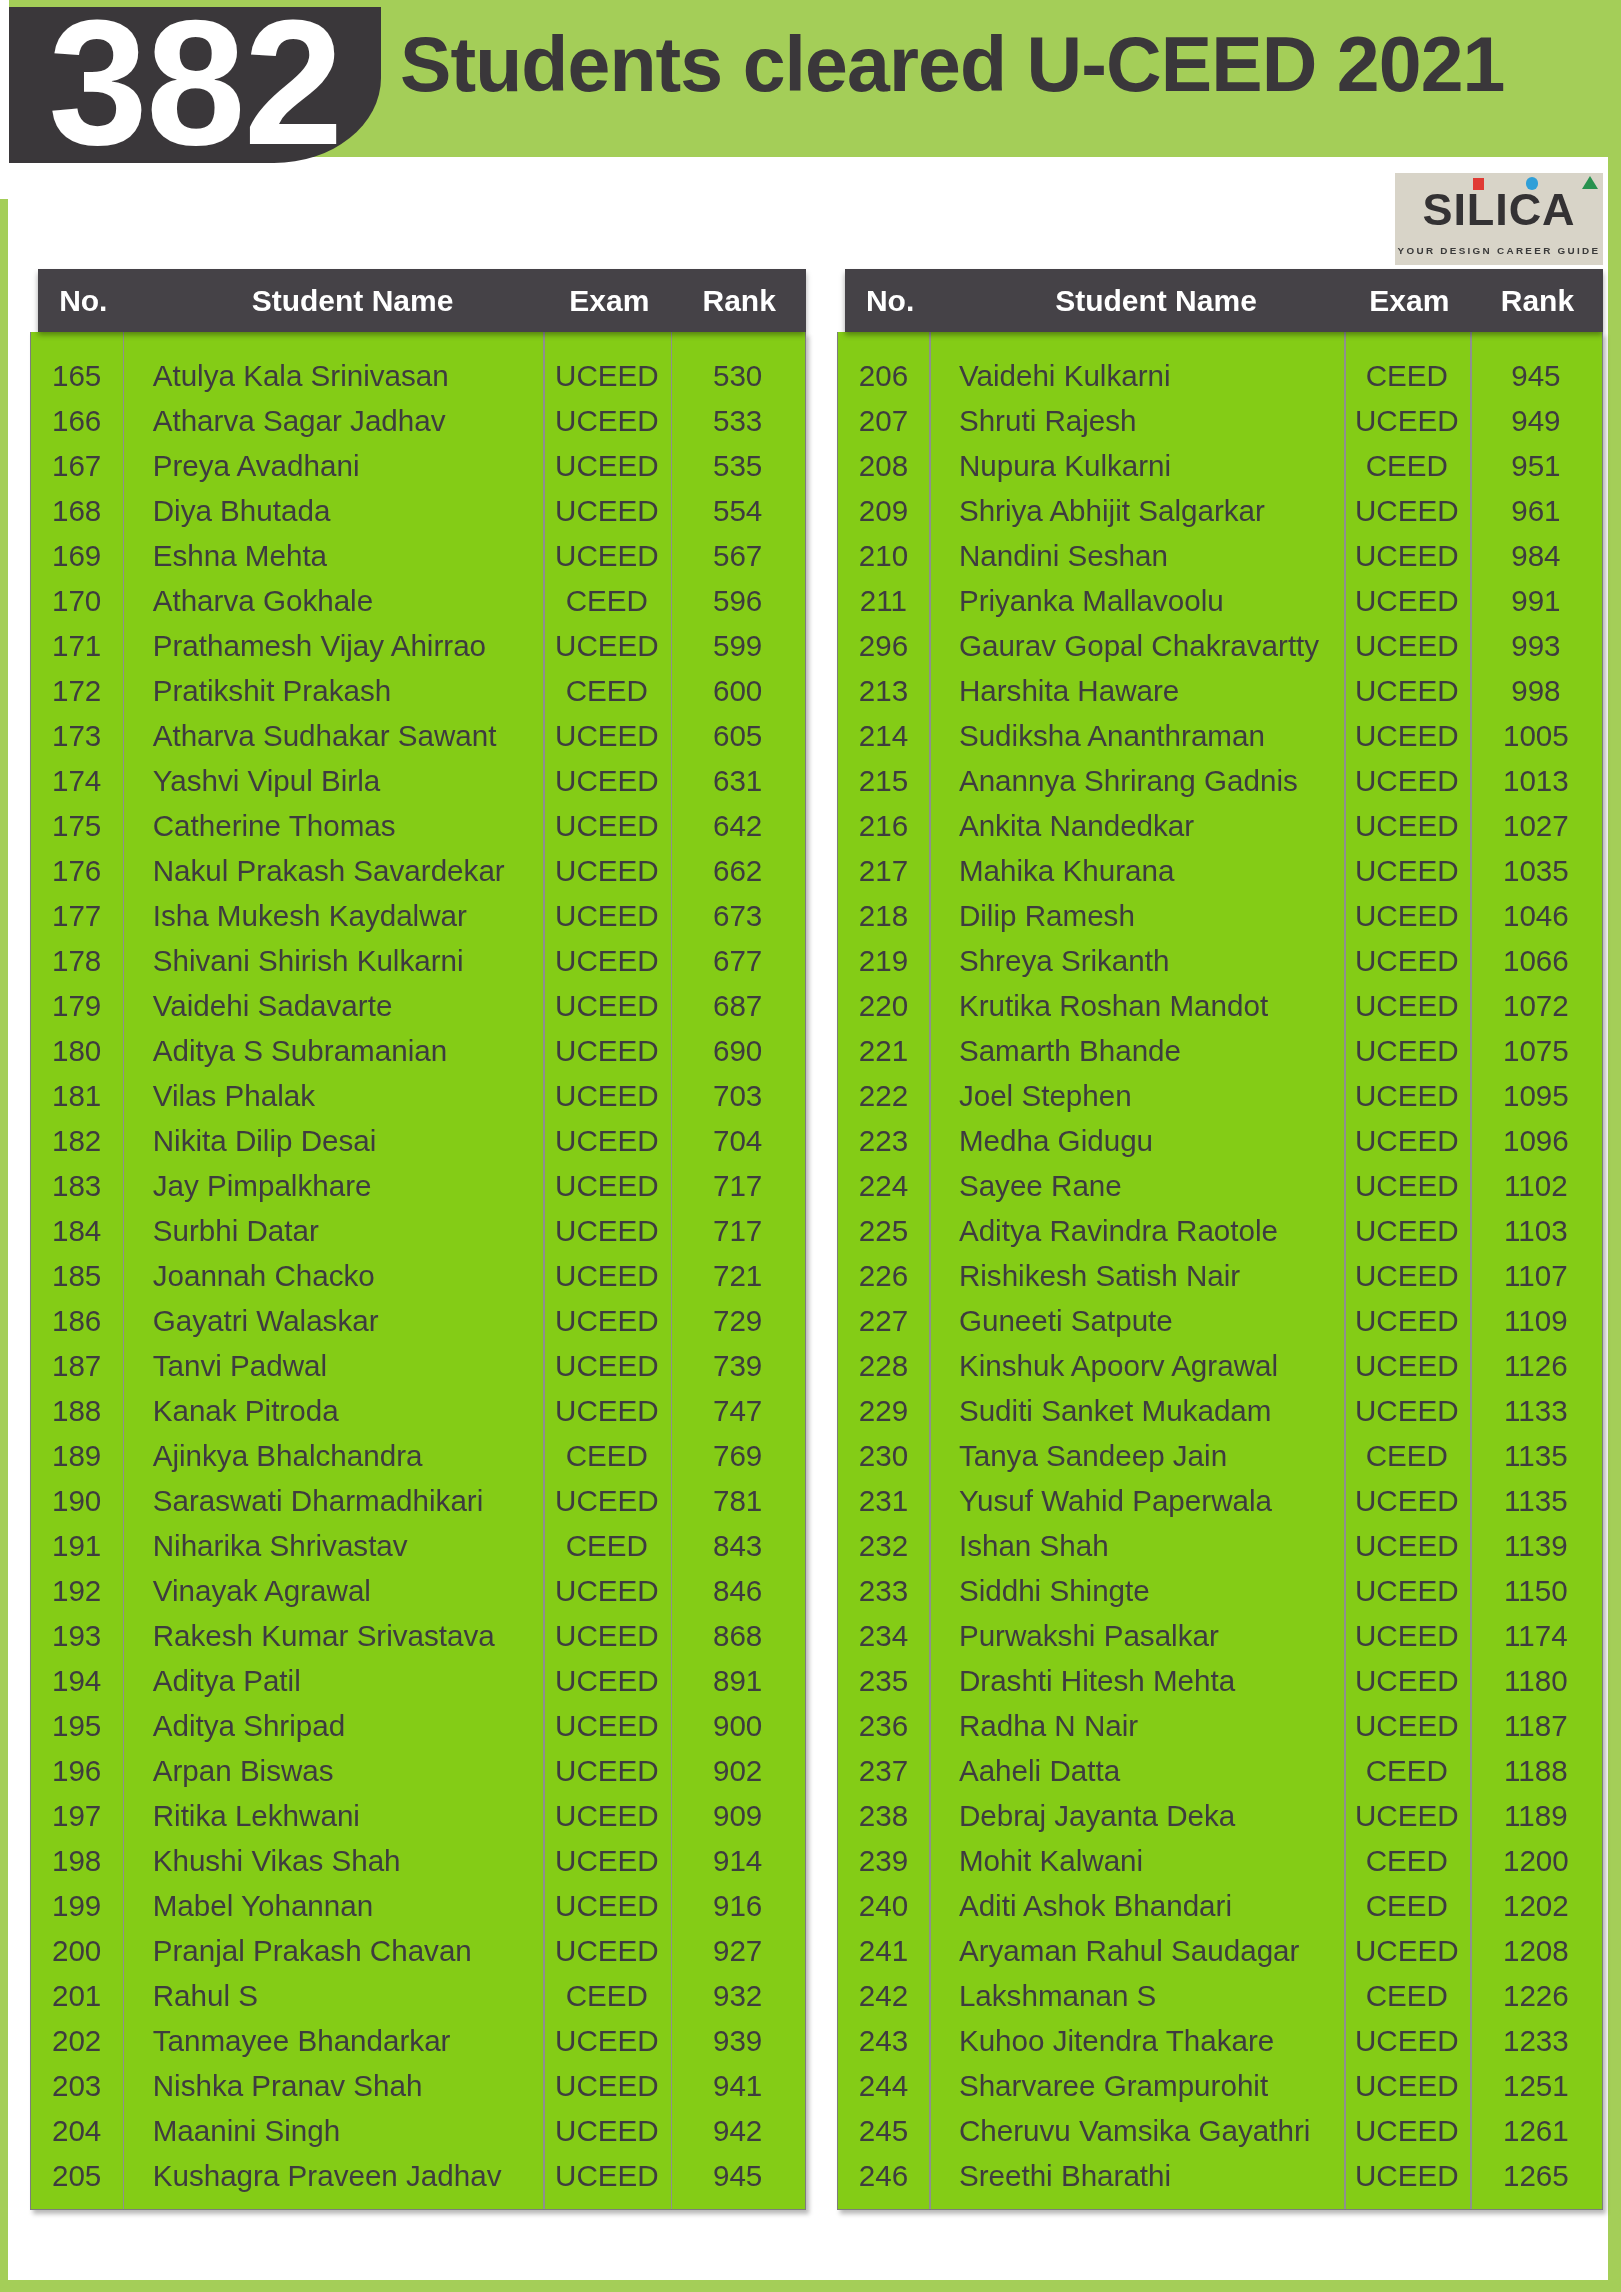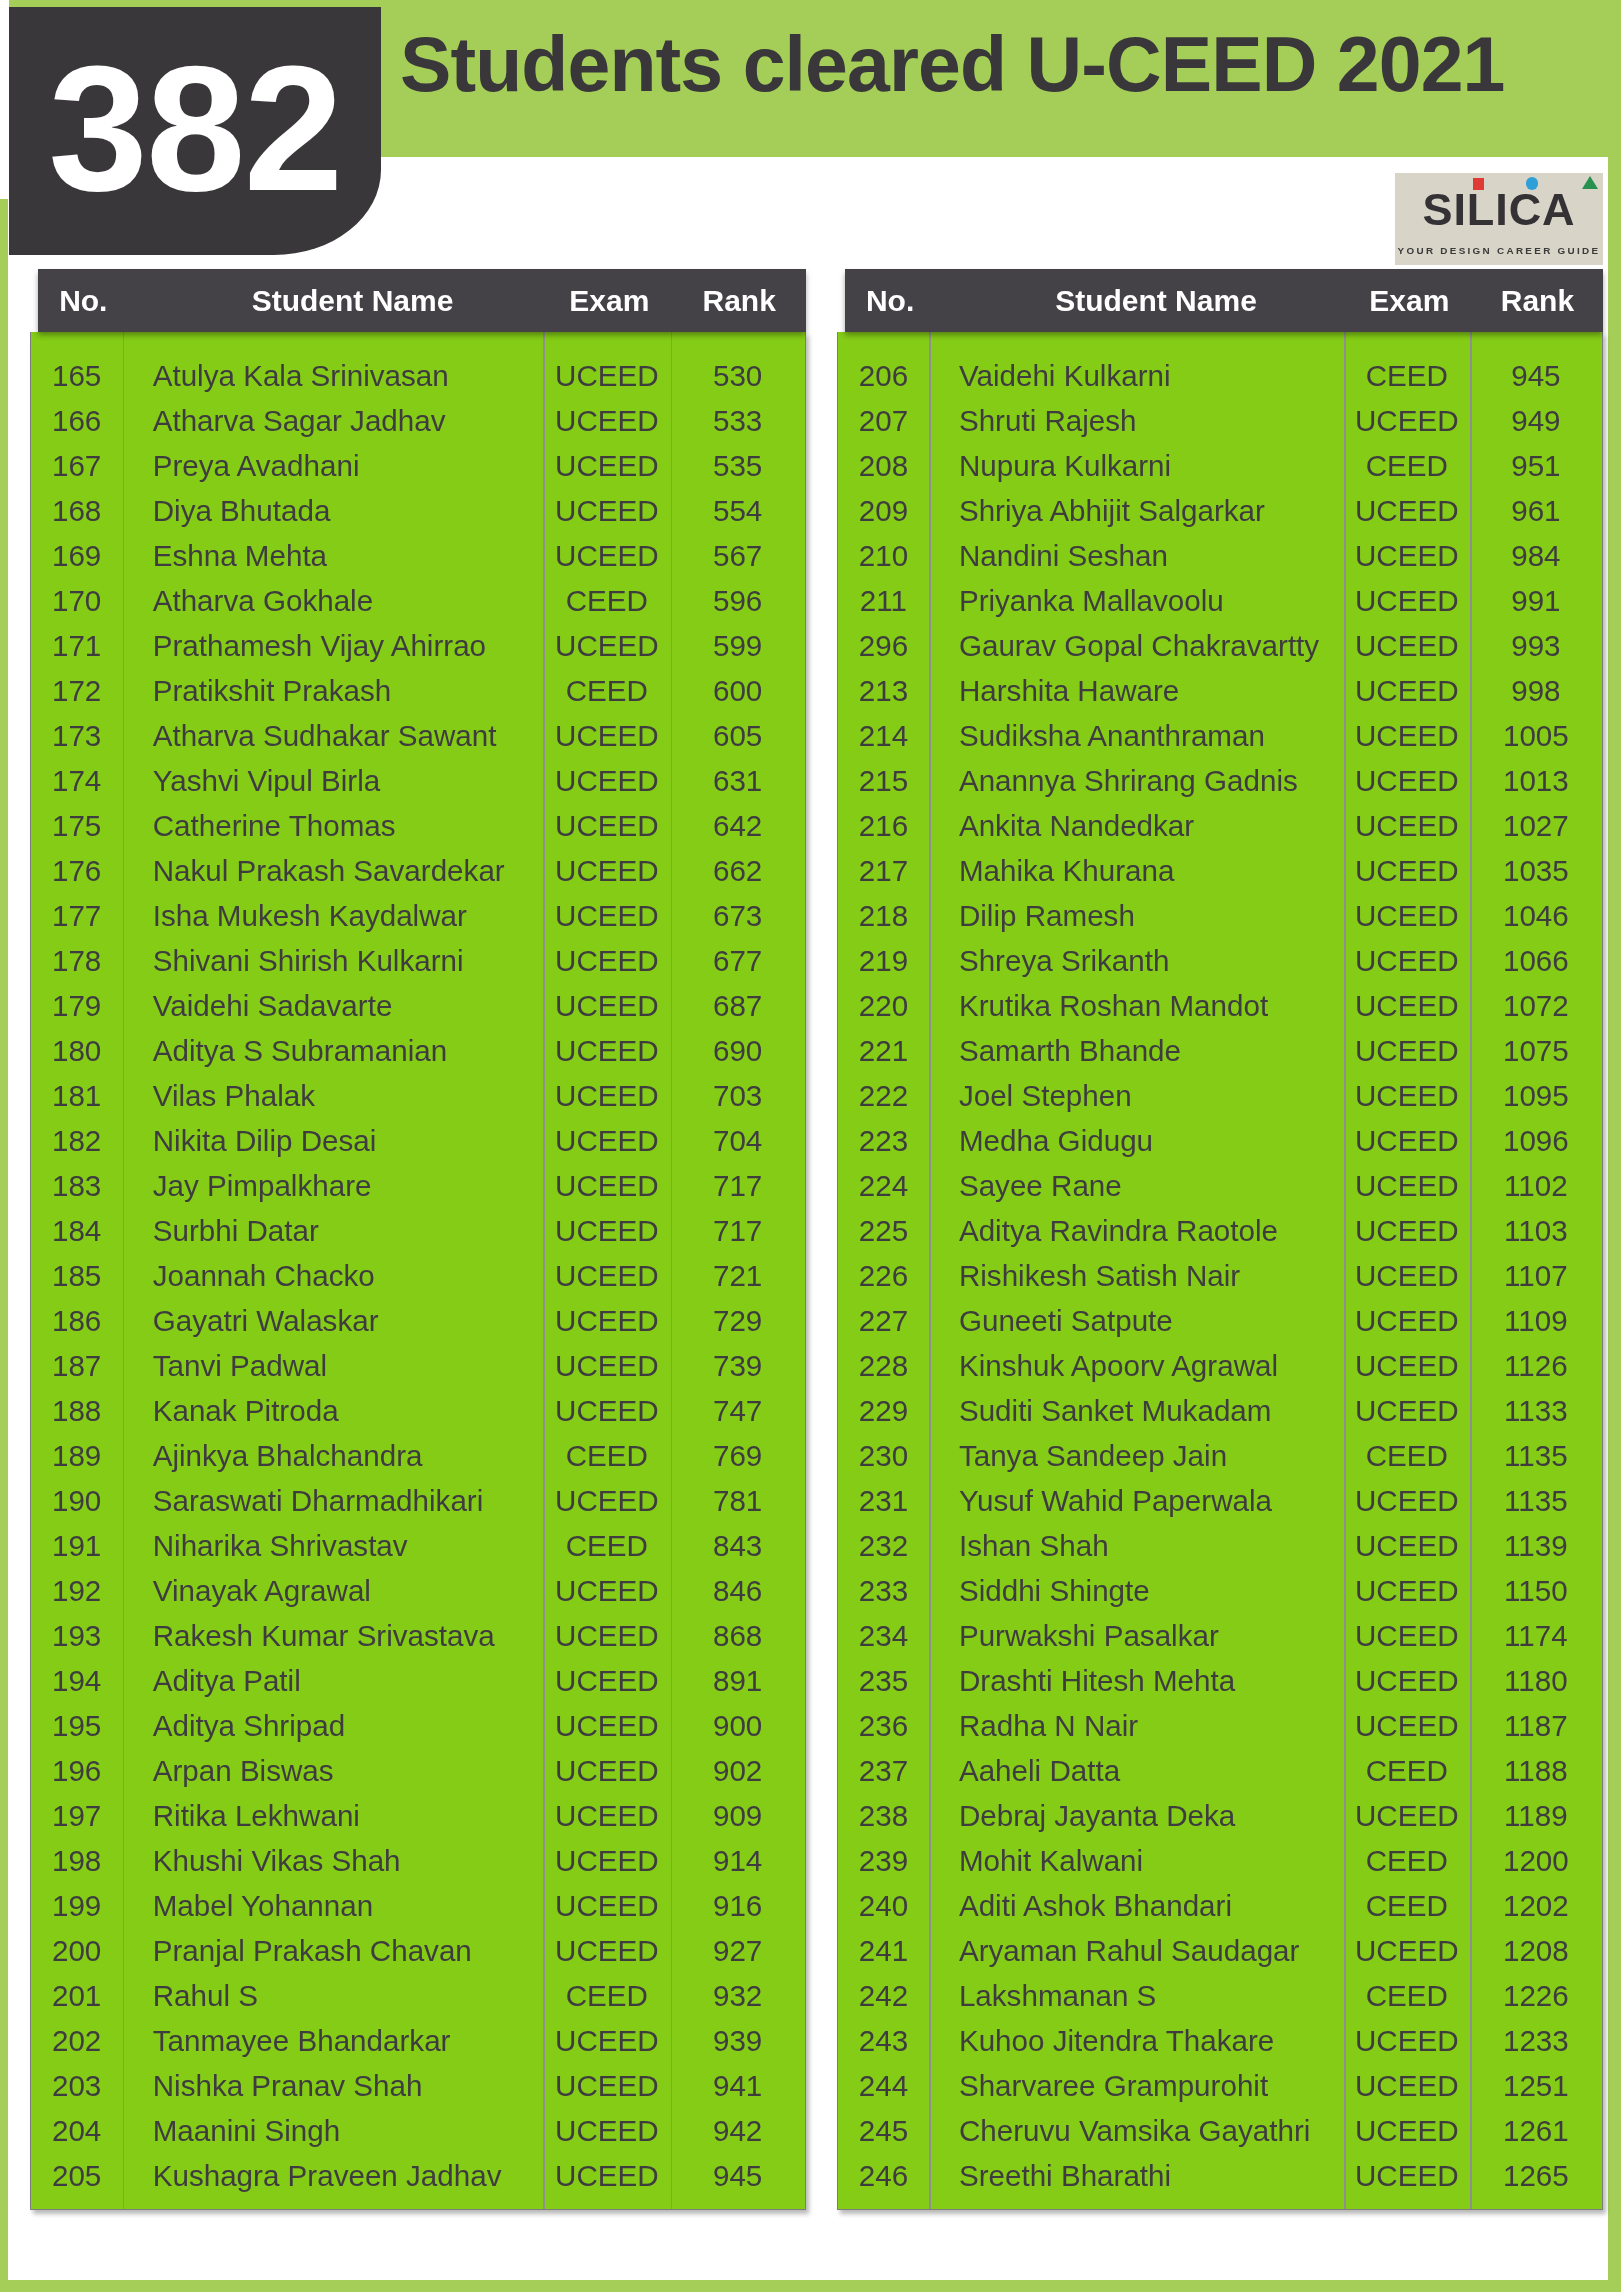--- a/index.html
+++ b/index.html
@@ -9,21 +9,21 @@
     -webkit-font-smoothing:antialiased;overflow:hidden;
   }
   
   .band{position:absolute;left:9px;right:0;top:0;height:157px;background:#a4ce58;}
   .frame-left{position:absolute;left:0;top:199px;bottom:0;width:8px;background:#a4ce58;}
   .frame-right{position:absolute;right:0;top:0;bottom:0;width:13.4px;background:#a4ce58;}
   .frame-bottom{position:absolute;left:0;right:0;bottom:0;height:13.4px;background:#a4ce58;}
 
   
   .badge{
-    position:absolute;left:9px;top:7.2px;width:372px;height:248px;
+    position:absolute;left:9px;top:7.2px;width:372px;height:156px;
     background:#3a373a;border-bottom-right-radius:107px 85px;
     display:flex;align-items:center;justify-content:center;
   }
   .badge span{color:#ffffff;font-weight:bold;font-size:179px;line-height:1;letter-spacing:-1.8px;padding-bottom:5.4px;}
   .title{
     position:absolute;left:400px;top:0;height:128px;display:flex;align-items:center;
     color:#3a373a;font-weight:bold;font-size:77px;letter-spacing:-0.9px;white-space:nowrap;
   }
 
   

